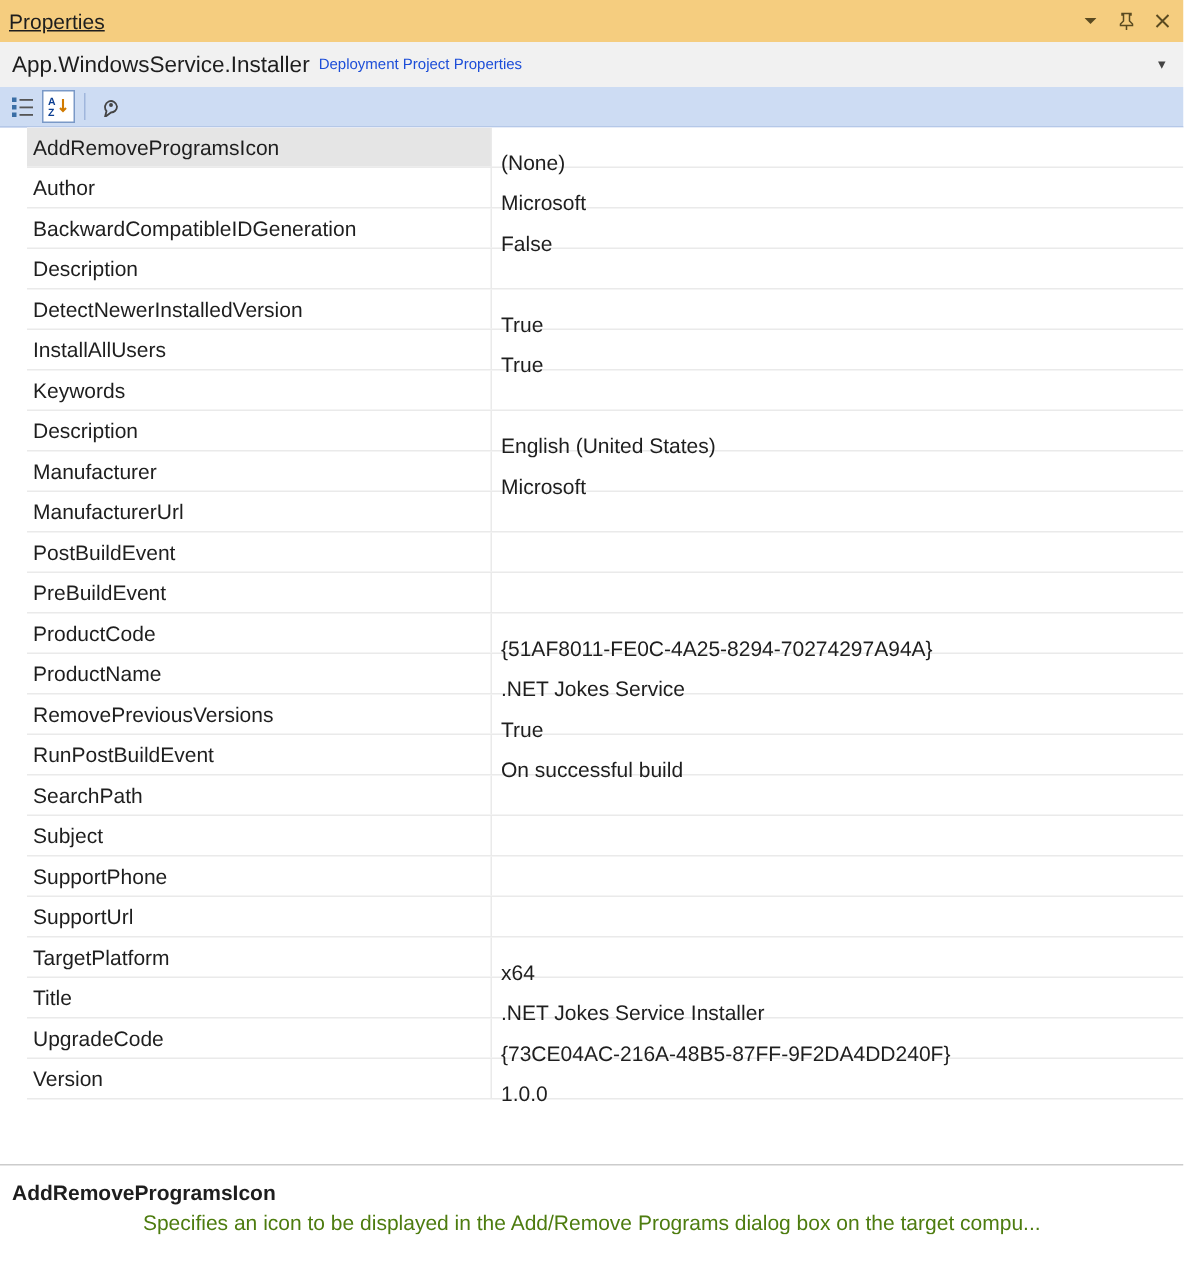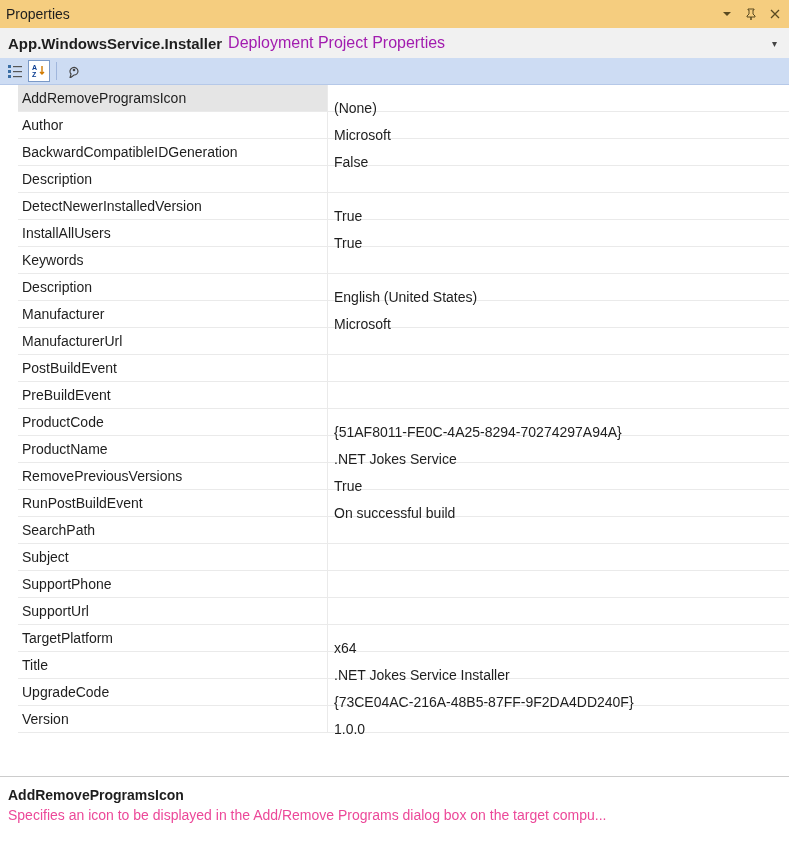--- a/index.html
+++ b/index.html
@@ -14,20 +14,21 @@
       display: flex;
       flex-direction: column;
     }
     
     .title-bar {
       background: #f5cd7f;
       height: 28px;
       display: flex;
       align-items: center;
       padding: 0 6px;
+      text-decoration: underline;
     }
     .title-bar-text {
       flex: 1;
       font-size: 14px;
       color: #1e1e1e;
     }
     .title-btns {
       display: flex;
       gap: 8px;
       align-items: center;
@@ -42,27 +43,27 @@
     }
     
     .header {
       background: #f1f1f1;
       padding: 4px 8px;
       display: flex;
       align-items: center;
       height: 30px;
     }
     .header-title {
-      font-weight: 700;
+      font-weight: 400;
       font-size: 15px;
       margin-right: 6px;
     }
     .header-subtitle {
-      color: #a21caf;
-      font-size: 16px;
+      color: #1d4ed8;
+      font-size: 10px;
     }
     .header-dropdown {
       margin-left: auto;
       color: #444;
       font-size: 10px;
       padding: 0 4px;
       cursor: pointer;
     }
     
     .toolbar {
@@ -134,24 +135,25 @@
       border-top: 1px solid #ccc;
       padding: 10px 8px 10px 8px;
       background: #fff;
       height: 78px;
     }
     .desc-title {
       font-weight: 600;
       margin-bottom: 4px;
     }
     .desc-text {
-      color: #ec4899;
+      color: #4d7c0f;
       white-space: nowrap;
       overflow: hidden;
       text-overflow: ellipsis;
+      text-align: center;
     }
   </style>
 </head>
 <body>
 
 <div class="title-bar">
   <span class="title-bar-text">Properties</span>
   <div class="title-btns">
     <span>
       <svg width="8" height="8" viewBox="0 0 8 8">

